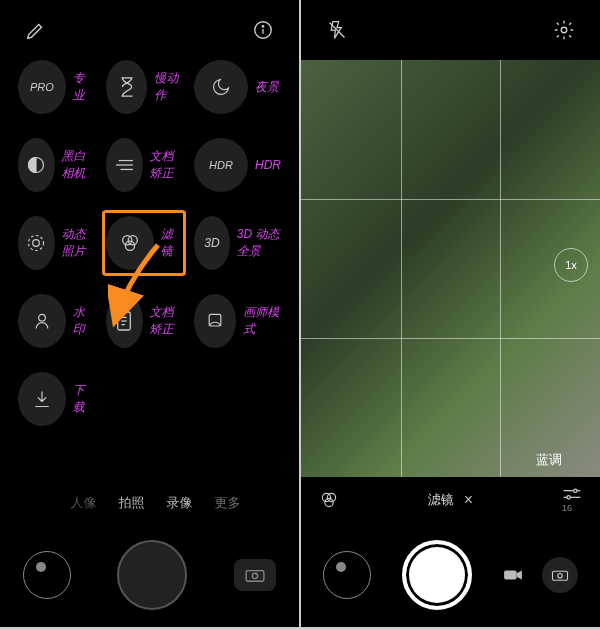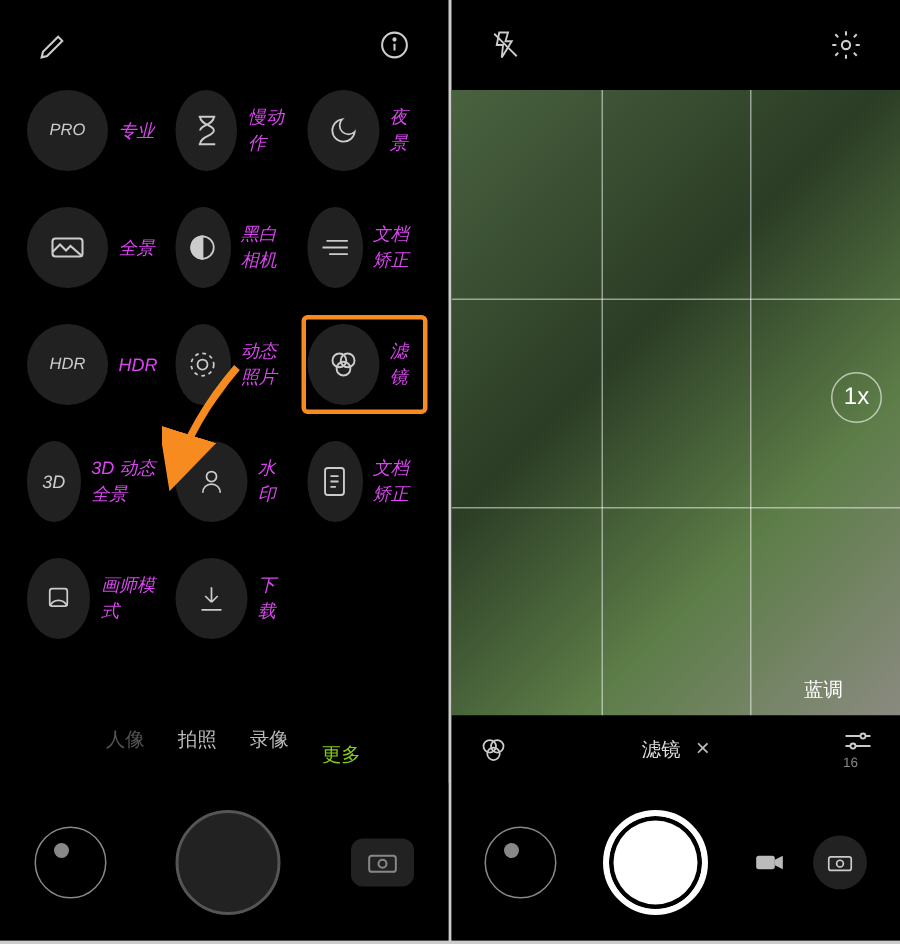--- a/index.html
+++ b/index.html
@@ -12,39 +12,39 @@
 .mode-grid { padding: 0 18px; display: grid; grid-template-columns: repeat(3, 1fr); gap: 24px 12px; }
 .mode-item { display: flex; flex-direction: row; align-items: center; gap: 7px; cursor: pointer; font-style: italic; }
 .mode-circle { width: 54px; height: 54px; border-radius: 50%; background: rgba(60,60,60,0.55); display: flex; align-items: center; justify-content: center; color: #ccc; font-size: 12px; }
 .mode-label { font-size: 12px; color: #d946ef; }
 .mode-item.highlight { position: relative; }
 .mode-item.highlight::before { content:""; position:absolute; inset:-6px -4px -6px -4px; border:3px solid #f78b1f; border-radius:4px; }
 
 .tabs { position:absolute; bottom: 115px; left:12px; right:0; display:flex; justify-content:center; gap:22px; font-size:13px; }
 .tab { color:#bbb; cursor:pointer; }
 .tab.dim { color:#555; }
-.tab.active { color:#84cc16;margin-top:10px; }
+.tab.active { color:#737373; }
 
 .bottombar { position:absolute; bottom:0; left:0; right:0; height:105px; display:flex; align-items:center; justify-content:space-around; background:#000; }
 .lens-switch { width:48px; height:48px; border-radius:50%; border:1.5px solid #888; display:flex; align-items:center; justify-content:center; position:relative; cursor:pointer; }
 .lens-switch::after { content:""; width:10px; height:10px; border-radius:50%; background:#888; position:absolute; top:10px; left:12px; }
 .shutter { width:70px; height:70px; border-radius:50%; border:2px solid #555; background:#222; cursor:pointer; }
 .shutter.white { background:#fff; border:4px solid #fff; box-shadow:0 0 0 3px #000 inset; }
 .flip-cam { width:42px; height:32px; border-radius:8px; background:#222; display:flex; align-items:center; justify-content:center; cursor:pointer; color:#999; }
 
 .arrow { position:absolute; top:240px; left:108px; pointer-events:none; }
 
 
 .viewfinder { position:absolute; top:60px; left:0; right:0; bottom:150px; background:linear-gradient(135deg,#4a6240 0%,#2b3d25 40%,#5d7d48 70%,#8a8a80 100%); overflow:hidden; }
 .gridline { position:absolute; background:rgba(255,255,255,0.5); }
 .gl-v1 { left:33.3%; top:0; bottom:0; width:1px; }
 .gl-v2 { left:66.6%; top:0; bottom:0; width:1px; }
 .gl-h1 { top:33.3%; left:0; right:0; height:1px; }
 .gl-h2 { top:66.6%; left:0; right:0; height:1px; }
-.zoom-badge { position:absolute; right:12px; top:45%; width:34px; height:34px; border-radius:50%; border:1px solid rgba(255,255,255,0.6); color:#fff; font-size:16px; display:flex; align-items:center; justify-content:center; cursor:pointer;text-align:right; }
+.zoom-badge { position:absolute; right:12px; top:45%; width:34px; height:34px; border-radius:50%; border:1px solid rgba(255,255,255,0.6); color:#fff; font-size:11px; display:flex; align-items:center; justify-content:center; cursor:pointer;text-align:right; }
 .filter-name { position:absolute; right:38px; bottom:8px; color:#fff; font-size:13px;margin-left:44px; }
 
 .filter-bar { position:absolute; bottom:105px; left:0; right:0; height:45px; display:flex; align-items:center; justify-content:space-between; padding:0 18px; background:#000; color:#ddd; font-size:13px; }
 .filter-left, .filter-right { display:flex; align-items:center; gap:6px; cursor:pointer; }
 .filter-center { display:flex; align-items:center; gap:10px; cursor:pointer; }
 .close-x { font-size:16px; color:#bbb; }
 
 .vid-icon { color:#bbb; cursor:pointer; }
 .right-bottom { position:absolute; bottom:0; left:0; right:0; height:105px; display:flex; align-items:center; justify-content:space-between; padding:0 22px; background:#000; }
 
@@ -85,29 +85,20 @@
         </div>
         <div class="mode-label">慢动作</div>
       </div>
       <div class="mode-item">
         <div class="mode-circle">
           <svg width="20" height="20" viewBox="0 0 24 24" stroke="#ccc" stroke-width="1.4" fill="none">
             <path d="M21 13A9 9 0 1111 3a7 7 0 0010 10z"></path>
           </svg>
         </div>
         <div class="mode-label">夜景</div>
-      </div>
-      <div class="mode-item">
-        <div class="mode-circle">
-          <svg width="24" height="18" viewBox="0 0 24 18" stroke="#ccc" stroke-width="1.4" fill="none">
-            <rect x="2" y="3" width="20" height="12" rx="2"></rect>
-            <path d="M2 12l5-5 4 4 3-3 8 7"></path>
-          </svg>
-        </div>
-        <div class="mode-label">全景</div>
       </div>
       <div class="mode-item">
         <div class="mode-circle">
           <svg width="20" height="20" viewBox="0 0 24 24" stroke="#ccc" stroke-width="1.4" fill="none">
             <circle cx="12" cy="12" r="9"></circle>
             <path d="M12 3a9 9 0 000 18z" fill="#ccc"></path>
           </svg>
         </div>
         <div class="mode-label">黑白相机</div>
       </div>

